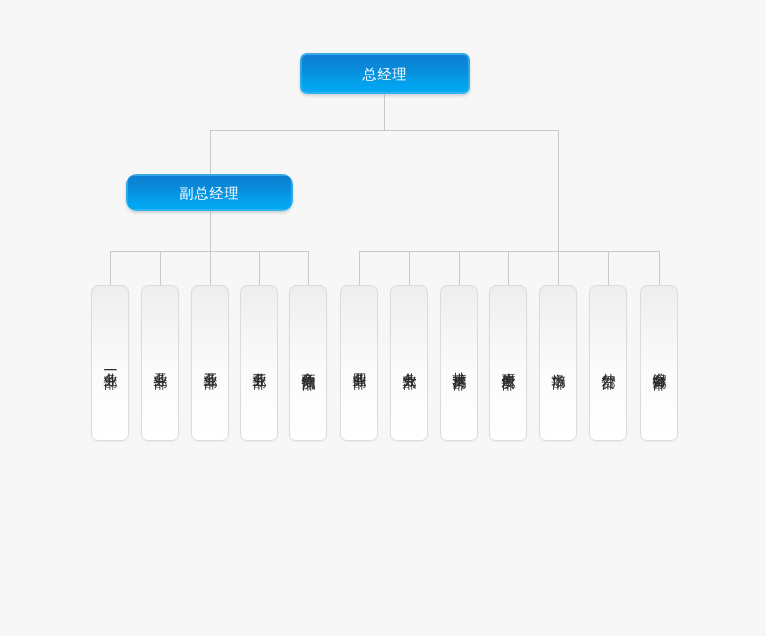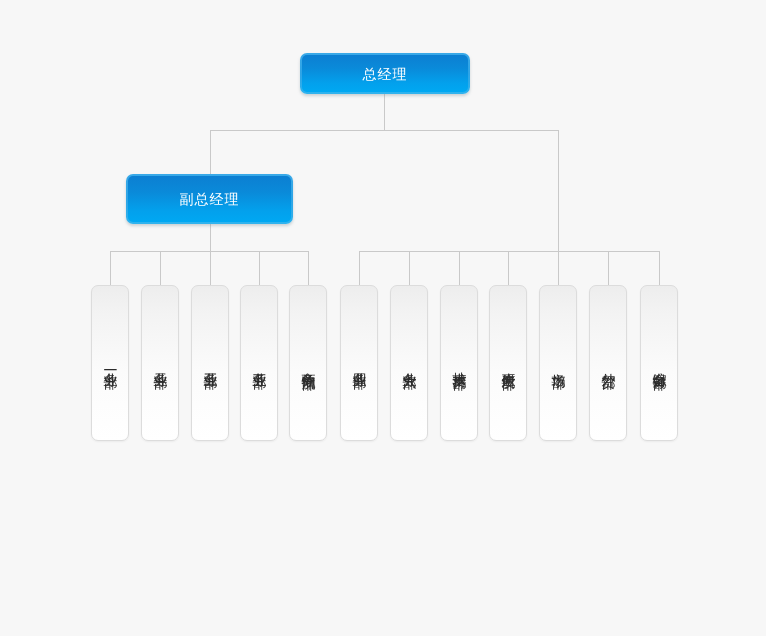--- a/index.html
+++ b/index.html
@@ -113,21 +113,21 @@
   <div class="conn v" style="left:558px; top:251px; height:34px;"></div>
   <div class="conn v" style="left:608px; top:251px; height:34px;"></div>
   <div class="conn v" style="left:659px; top:251px; height:34px;"></div>
 
   <div class="node-blue" style="left:300px; top:53px; width:170px; height:41px;">
     <div class="inner">
       <span class="label">总经理</span>
     </div>
   </div>
 
-  <div class="node-blue" style="left:126px; top:174px; width:167px; height:50px;">
+  <div class="node-blue" style="left:126px; top:174px; width:167px; height:37px;border-radius:11px;">
     <div class="inner">
       <span class="label">副总经理</span>
     </div>
   </div>
 
   <div class="node-leaf" style="left:91px;">
     <span class="vlabel">业务一部</span>
   </div>
   <div class="node-leaf" style="left:141px;">
     <span class="vlabel">业务二部</span>

